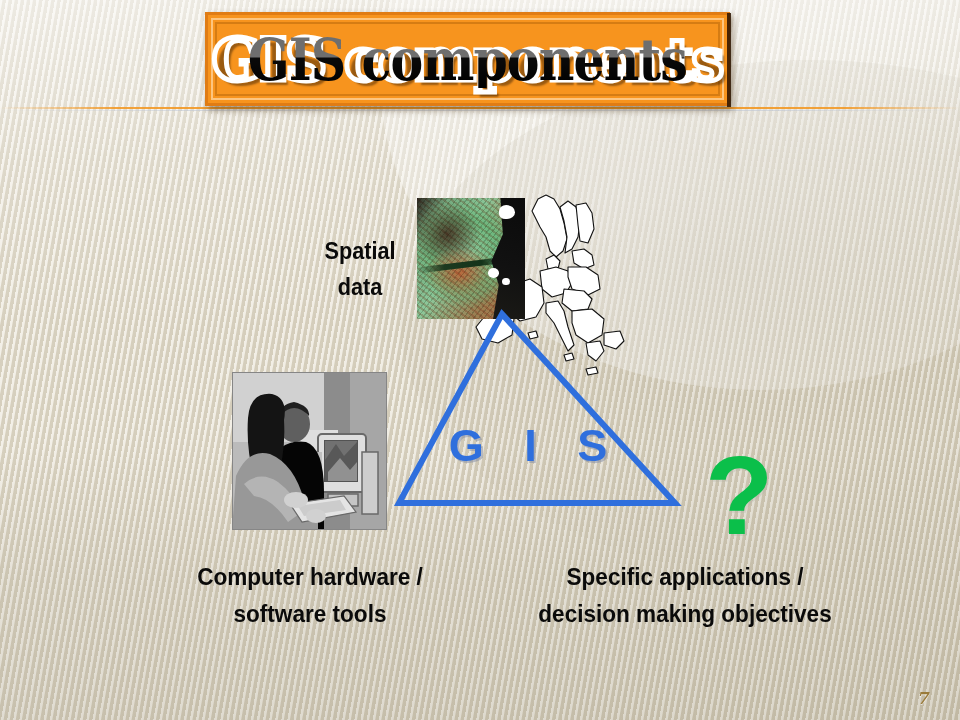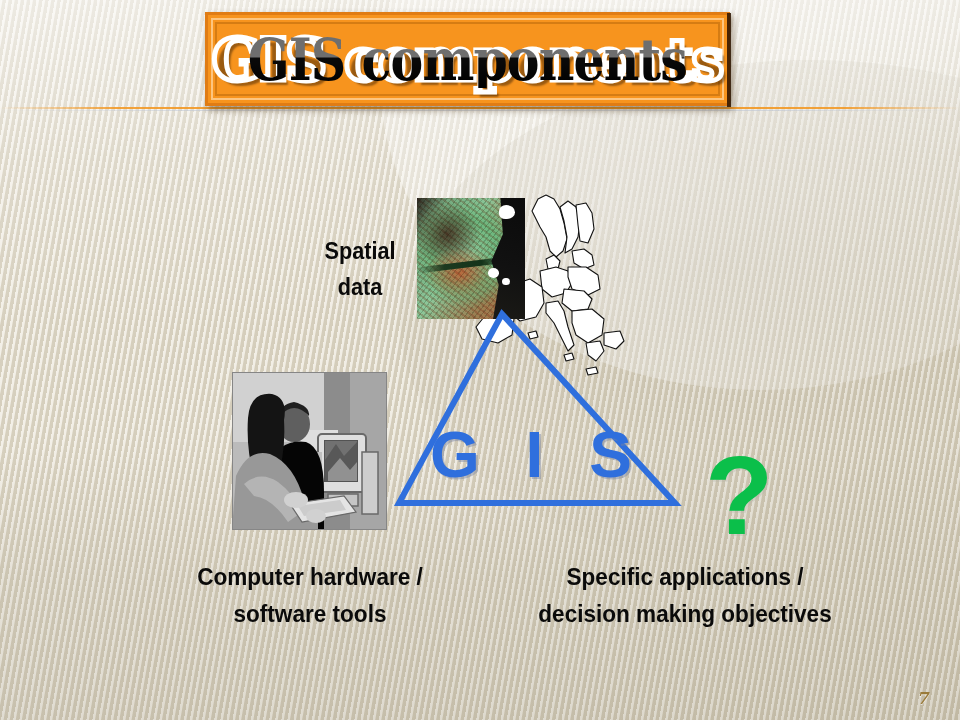--- a/index.html
+++ b/index.html
@@ -133,21 +133,21 @@
   }
   .photo svg{width:100%;height:100%;display:block;}
 
   
   .tri{position:absolute;left:385px;top:300px;width:305px;height:215px;}
   .tri svg{width:100%;height:100%;display:block;overflow:visible;}
   .gis-word{
     position:absolute;left:430px;top:423px;width:210px;
     text-align:center;
     font-family:"Liberation Sans", sans-serif;
-    font-weight:700;font-size:64px;letter-spacing:14px;
+    font-weight:700;font-size:45px;letter-spacing:14px;
     color:#2f6fdd;line-height:1;
     text-shadow:2px 2px 0 rgba(120,130,160,.45);
     white-space:nowrap;
   }
 
   .qmark{
     position:absolute;left:705px;top:440px;
     font-family:"Liberation Sans", sans-serif;
     font-weight:700;font-size:112px;line-height:1;
     color:#0bbf4a;

